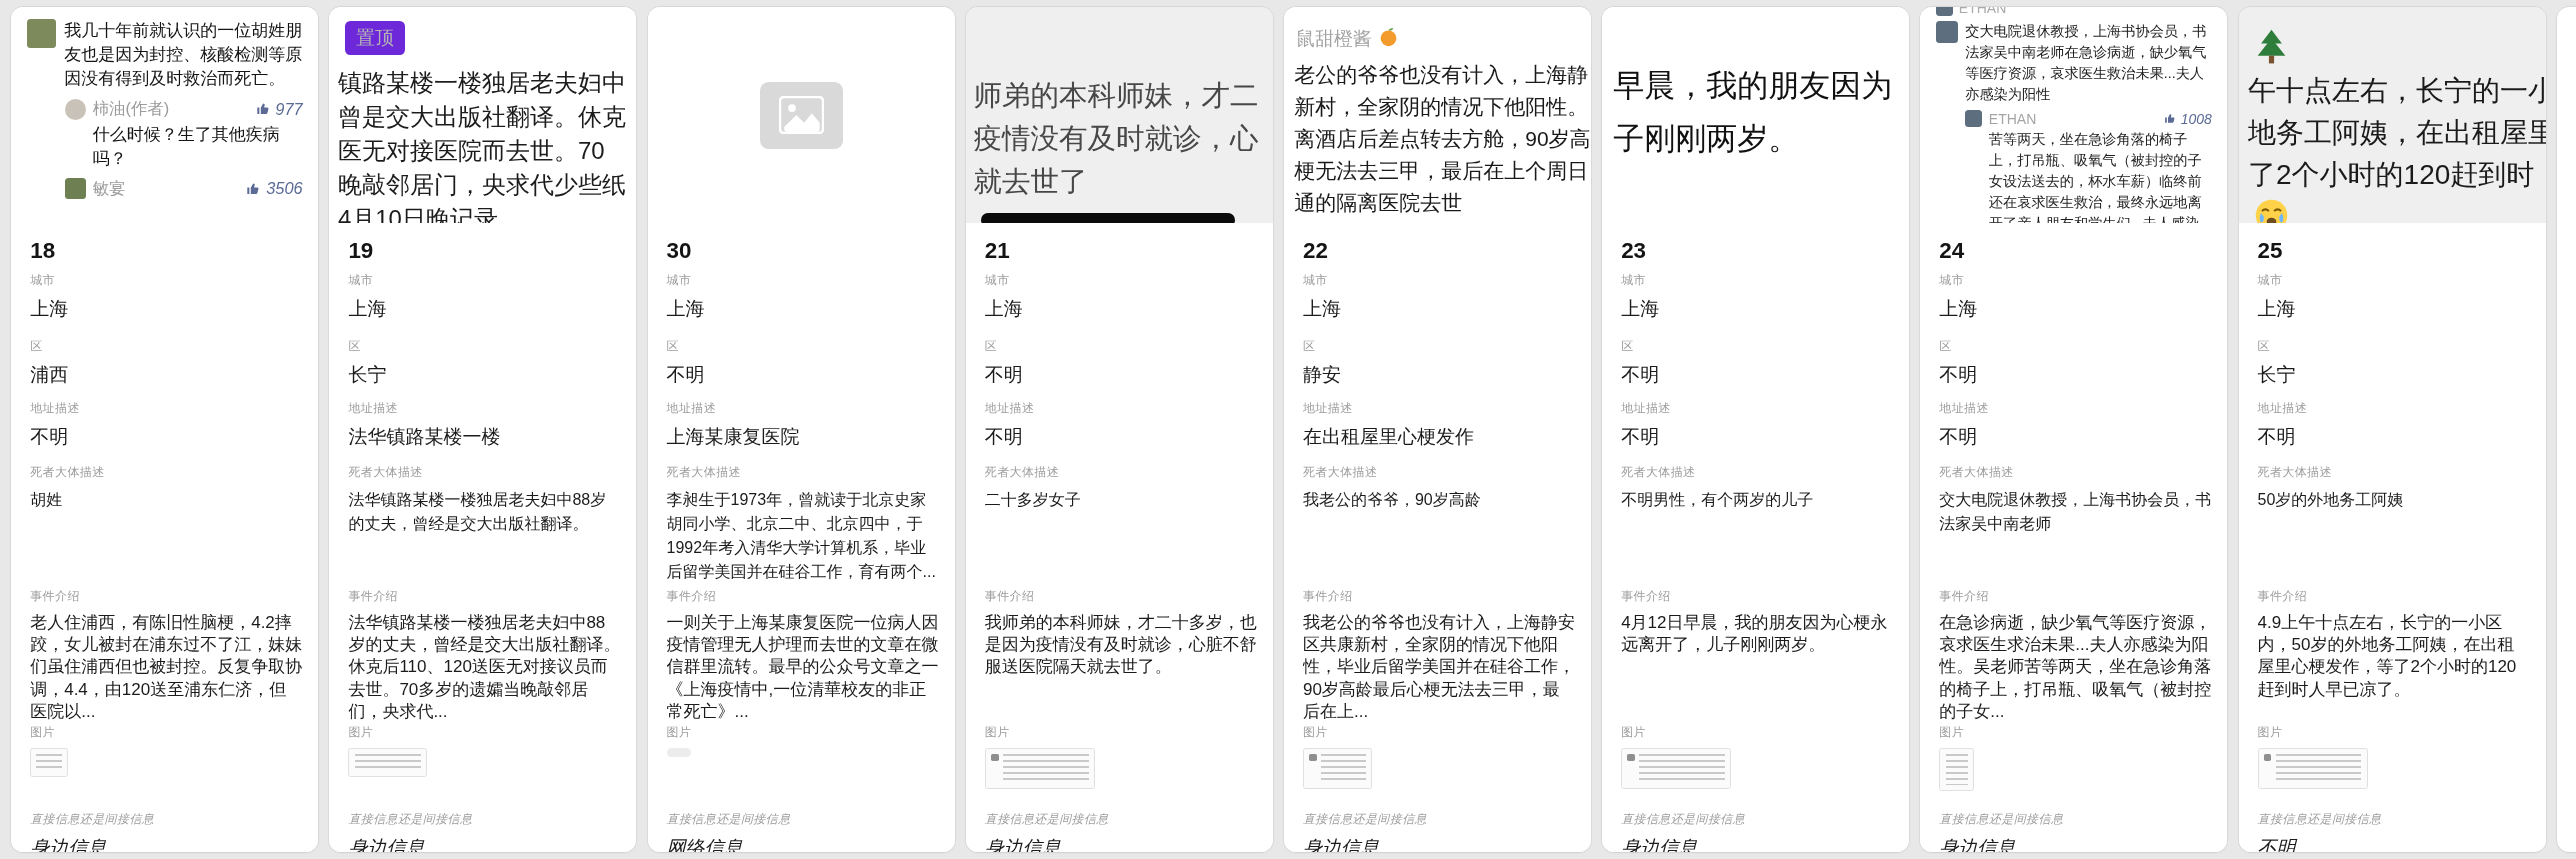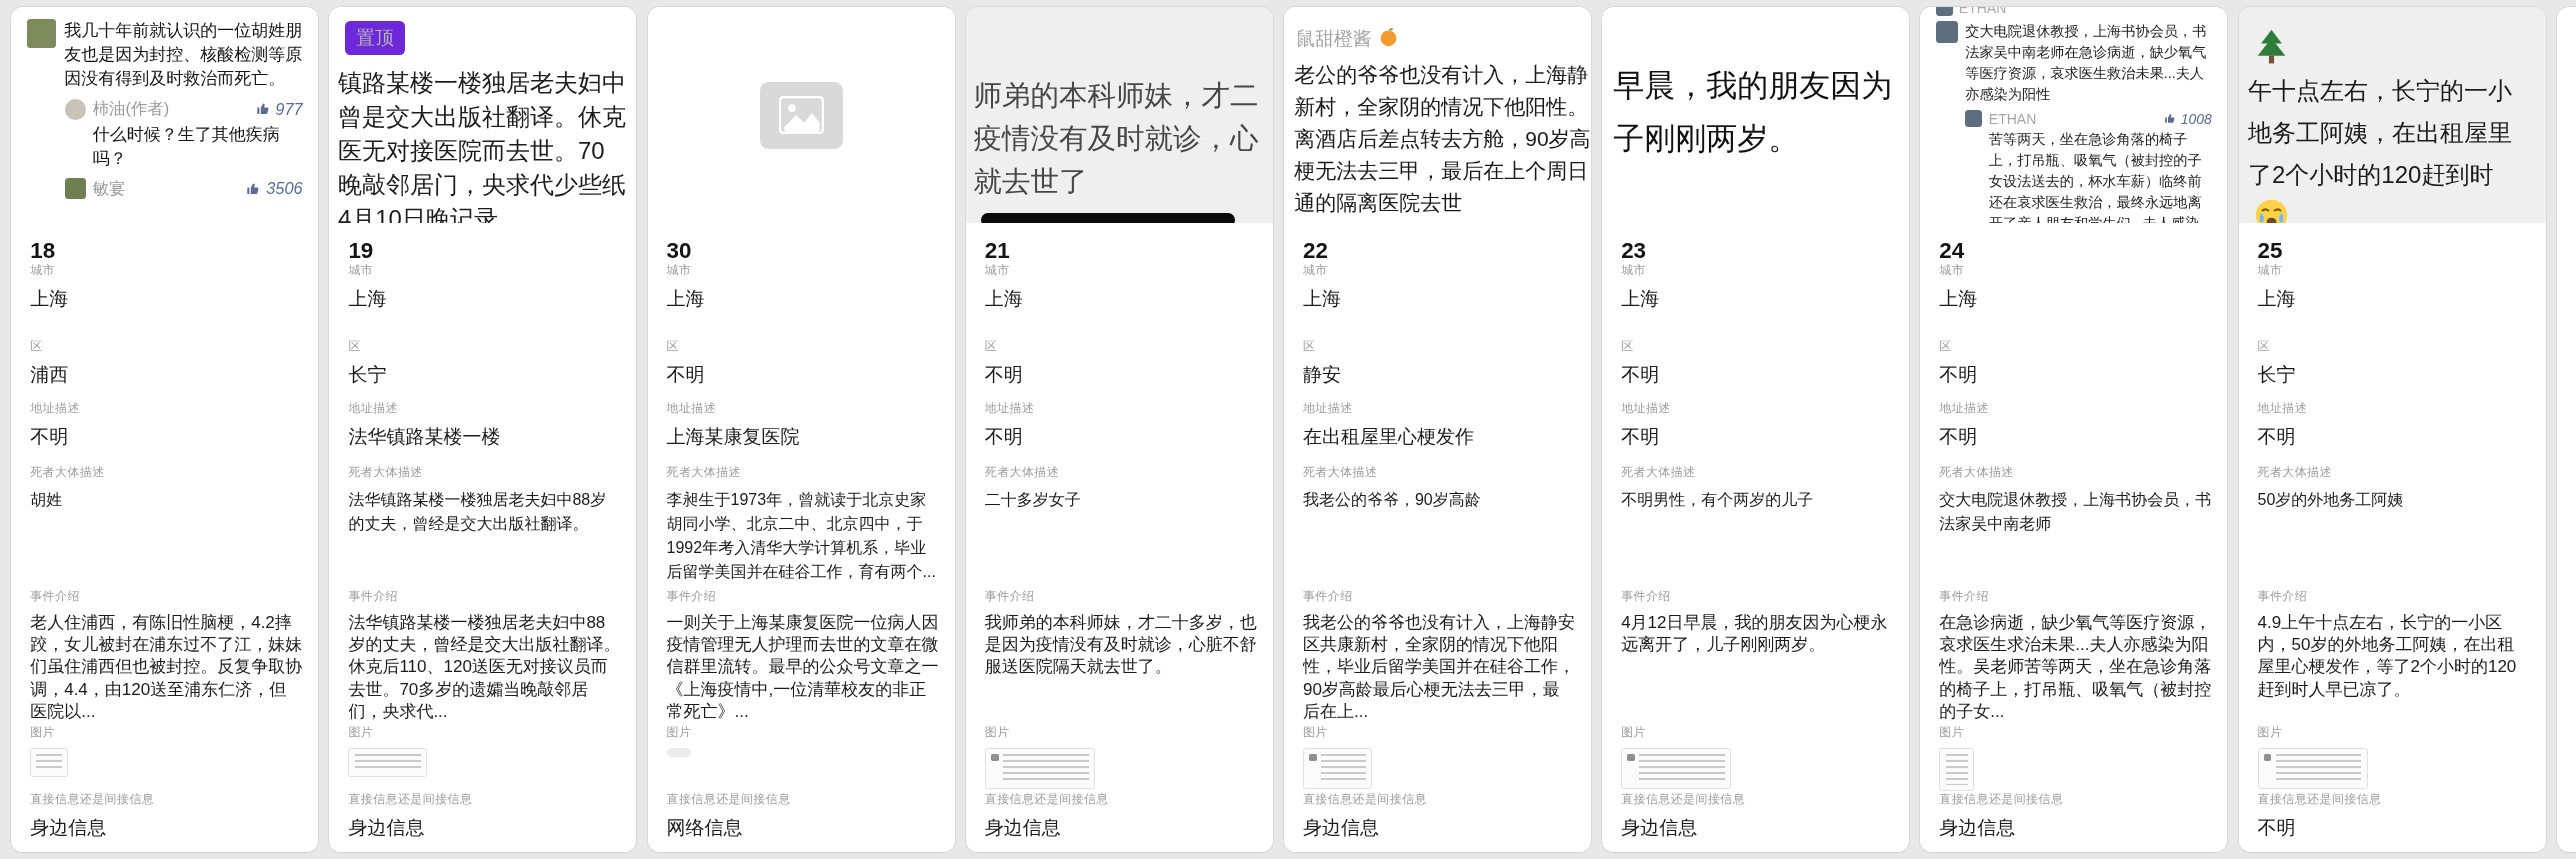--- a/index.html
+++ b/index.html
@@ -67,34 +67,34 @@
   .m24 .av { width:22.4px; height:22.4px; background:#5d6e7e; }
   .t24 { flex:1; font-size:14.2px; line-height:21px; color:#1d1d1d; }
   .r24 { margin:5.2px 0 0 29px; }
   .r24 .rh .av { width:17px; height:17px; background:#5d6e7e; }
   .rname24 { color:#a5a5a5; font-size:14px; }
   .rlike24 { margin-left:auto; color:#5b6b95; font-size:14px; display:flex; align-items:center; gap:3.5px; }
   .rt24 { font-size:14.2px; line-height:21px; color:#1d1d1d; margin:1.7px 0 0 24px; }
 
   
   .shot25 { background:#efefef; padding-top:19px; }
-  .shot25 .line { font-size:24px; line-height:42px; color:#1a1a1a; white-space:nowrap; margin-left:-6px; }
+  .shot25 .line { font-size:28px; line-height:42px; color:#1a1a1a; white-space:nowrap; margin-left:-6px; }
   .shot25 .em { margin:1.7px 0; }
 
   
   .cbody { position:relative; height:630px; background:#fff; padding:0 27px; }
   .sec { position:absolute; left:19px; right:15.5px; }
   .s-num  { top:14px; }
-  .s-city { top:40px; }
+  .s-city { top:50px; }
   .s-dist { top:116px; }
   .s-addr { top:178px; }
   .s-dec  { top:242px; }
   .s-event{ top:366px; }
   .s-img  { top:502px; }
-  .s-info { top:569px; }
+  .s-info { top:589px;font-style:italic; }
   .num { font-size:22.4px; font-weight:700; color:#141414; line-height:28px; }
   .fl  { font-size:12px; line-height:15.5px; color:#9d9d9d; margin-bottom:7px; letter-spacing:0.4px; }
   .fv  { font-size:19px; line-height:26px; color:#1b1b1b; }
   .fv.multi { font-size:16px; line-height:24px; display:-webkit-box; -webkit-box-orient:vertical; -webkit-line-clamp:4; overflow:hidden; }
   .ev  { font-size:17px; line-height:22.4px; color:#1b1b1b; display:-webkit-box; -webkit-box-orient:vertical; -webkit-line-clamp:5; overflow:hidden; }
 
   
   .thumb { border:0.9px solid #e0e0e0; background:#fbfbfb; border-radius:2.6px; position:relative; overflow:hidden; }
   .thumb::after { content:""; position:absolute; inset:5.2px 5.2px 4.3px 5.2px;
     background:repeating-linear-gradient(to bottom,#c9c9c9 0 1.7px,transparent 1.7px 6px); }

